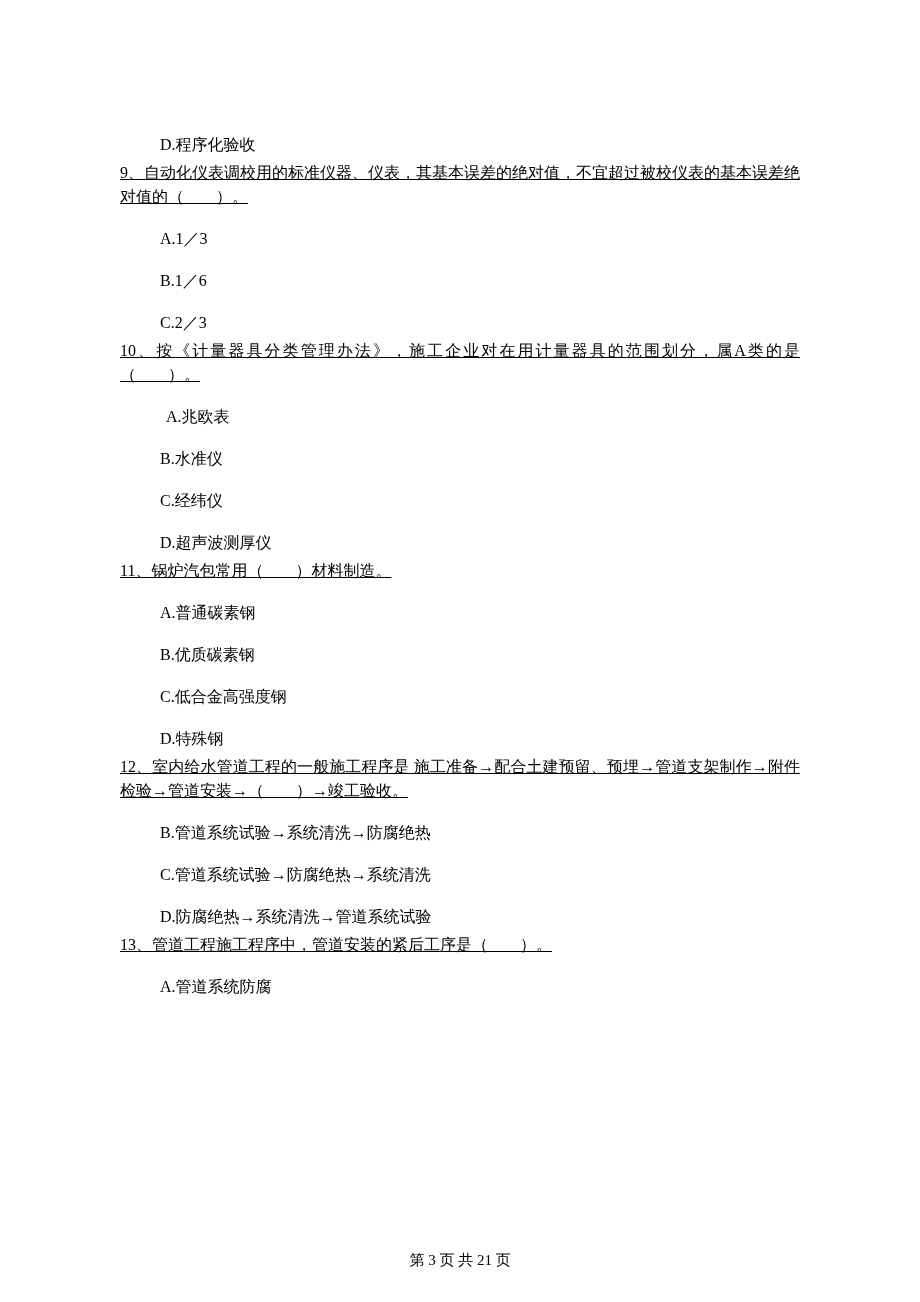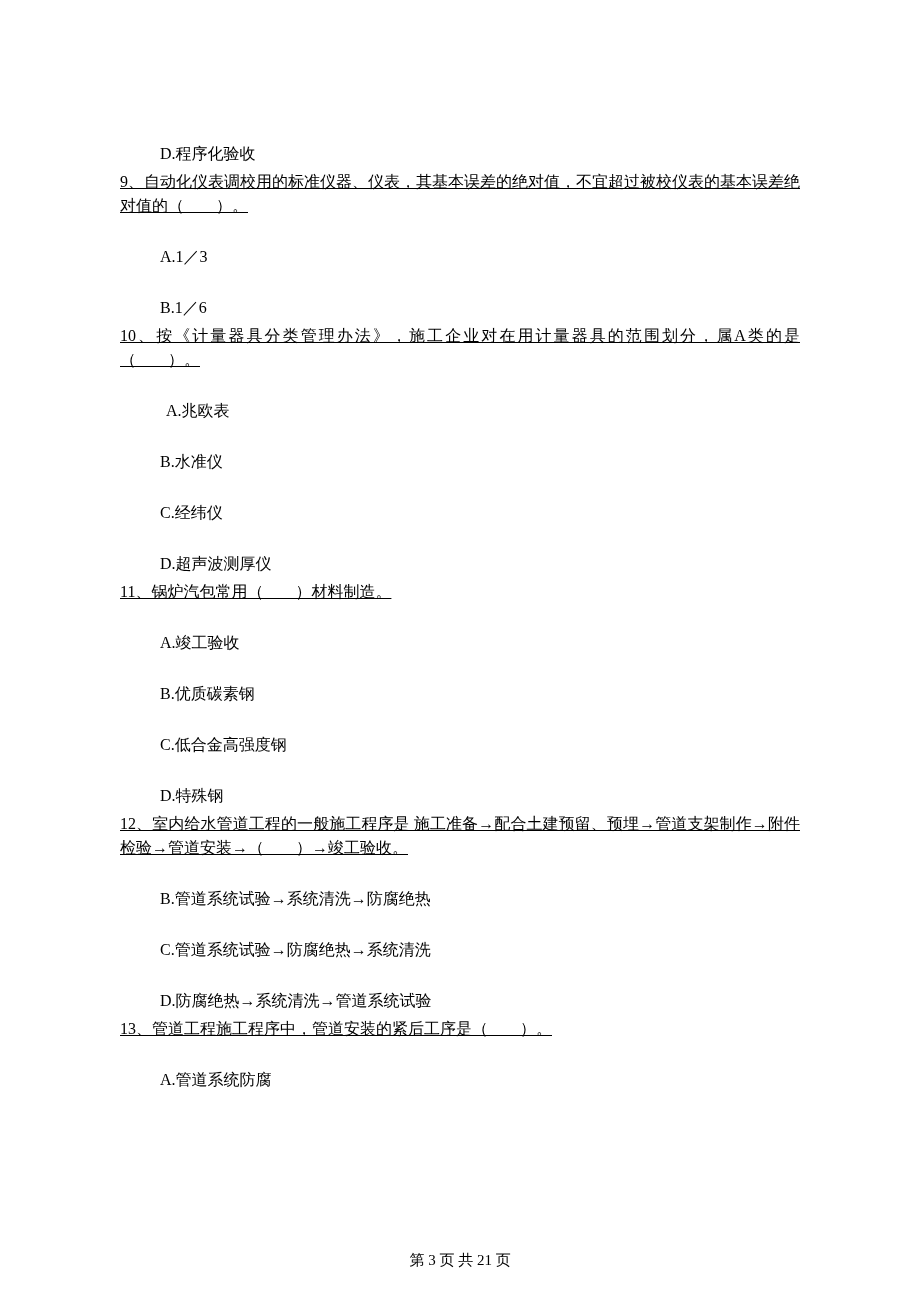--- a/index.html
+++ b/index.html
@@ -23,21 +23,21 @@
     text-align: justify;
     text-decoration: underline;
   }
   .question:first-child {
     margin-top: 0;
   }
   .option-list {
     margin-top: 16px;
   }
   .option {
-    margin-top: 27px;
+    margin-top: 18px;
     padding-left: 40px;
   }
   .first-option-indented {
     padding-left: 46px;
   }
   .footer {
     position: absolute;
     bottom: 32px;
     left: 0;
     width: 100%;
@@ -52,33 +52,34 @@
 <div class="page">
 
   <div class="option-list" style="margin-top:0;">
     <div class="option">D.程序化验收</div>
   </div>
 
   <div class="question">9、自动化仪表调校用的标准仪器、仪表，其基本误差的绝对值，不宜超过被校仪表的基本误差绝对值的（　　）。</div>
   <div class="option-list">
     <div class="option">A.1／3</div>
     <div class="option">B.1／6</div>
+    <div class="option">C.2／3</div>
   </div>
 
   <div class="question">10、按《计量器具分类管理办法》，施工企业对在用计量器具的范围划分，属A类的是（　　）。</div>
   <div class="option-list">
     <div class="option first-option-indented">A.兆欧表</div>
     <div class="option">B.水准仪</div>
     <div class="option">C.经纬仪</div>
     <div class="option">D.超声波测厚仪</div>
   </div>
 
   <div class="question">11、锅炉汽包常用（　　）材料制造。</div>
   <div class="option-list">
-    <div class="option">A.竣工验收</div>
+    <div class="option">A.普通碳素钢</div>
     <div class="option">B.优质碳素钢</div>
     <div class="option">C.低合金高强度钢</div>
     <div class="option">D.特殊钢</div>
   </div>
 
   <div class="question">12、室内给水管道工程的一般施工程序是 施工准备→配合土建预留、预埋→管道支架制作→附件检验→管道安装→（　　）→竣工验收。</div>
   <div class="option-list">
     <div class="option">B.管道系统试验→系统清洗→防腐绝热</div>
     <div class="option">C.管道系统试验→防腐绝热→系统清洗</div>
     <div class="option">D.防腐绝热→系统清洗→管道系统试验</div>

